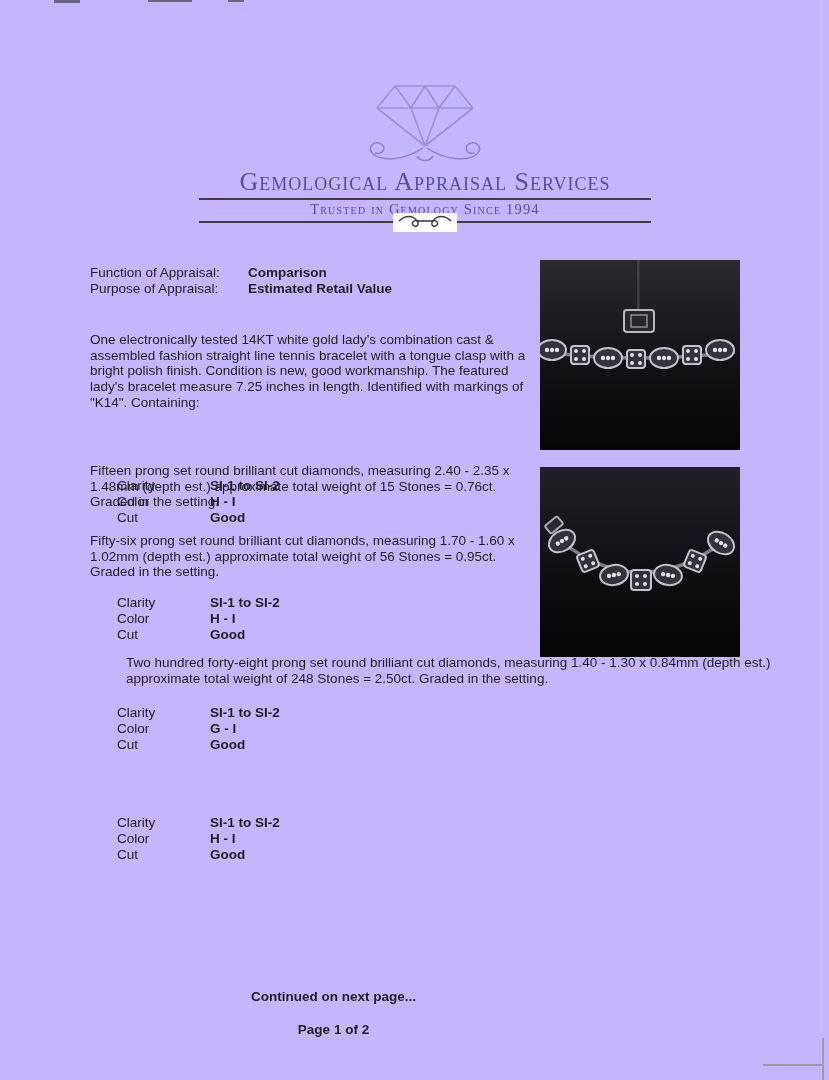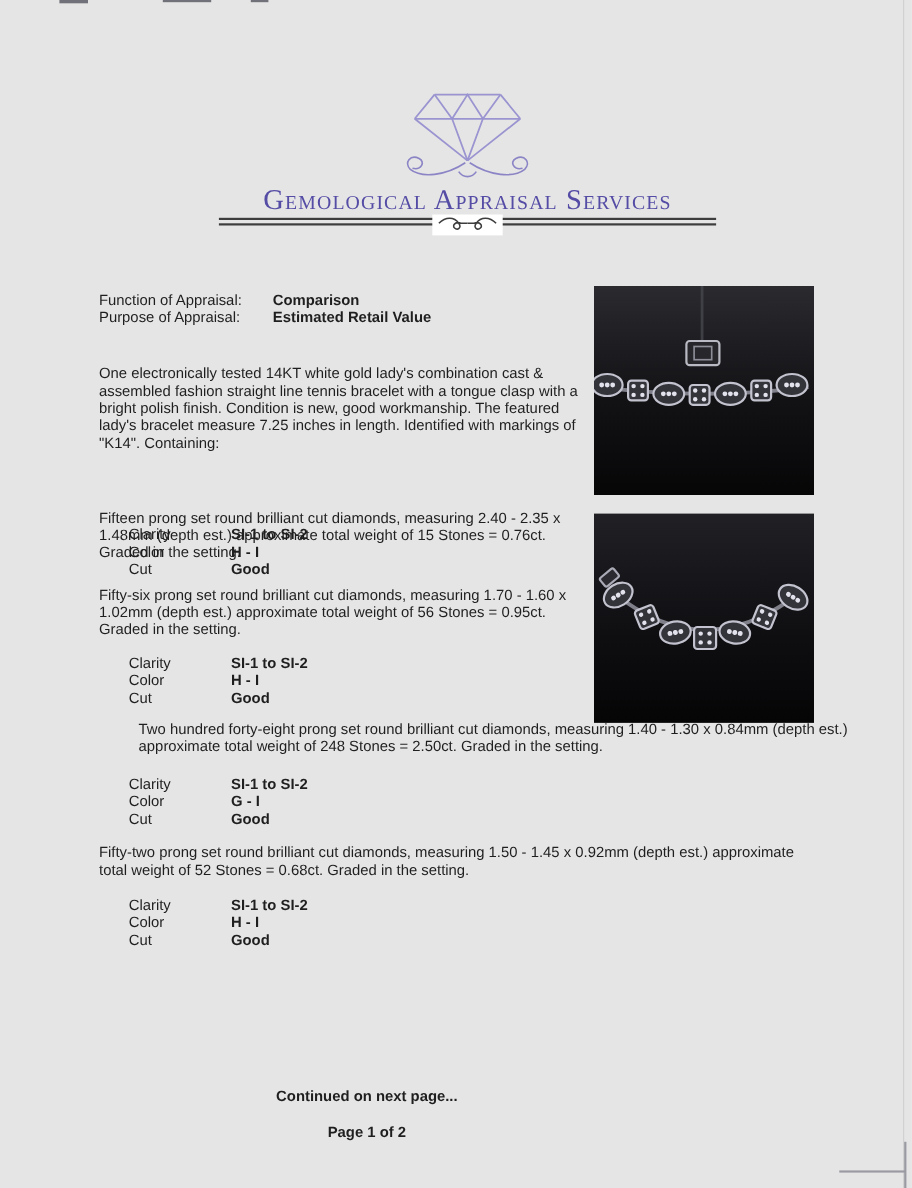--- a/index.html
+++ b/index.html
@@ -1,18 +1,18 @@
 <!DOCTYPE html>
 <html><head>
 <meta charset="utf-8">
 <style>
   * { margin:0; padding:0; box-sizing:border-box; }
   html,body { background:#ffffff; }
   .page {
-    position:relative; width:829px; height:1080px; background:#e5e5e5;
+    position:relative; width:829px; height:1080px; background:#c4b5fd;
     font-family:"Liberation Sans", sans-serif; font-size:13.5px; color:#1f1f1f;
     overflow:hidden;
   }
   
   .scan-mark { position:absolute; background:#4a4a55; opacity:.75; }
   .edge-line-right { position:absolute; right:7px; top:0; width:1px; height:1080px; background:#cfcfcf; }
   .edge-corner-b { position:absolute; right:6px; bottom:14px; width:60px; height:2px; background:#9a9aa2; }
   .edge-corner-v { position:absolute; right:5px; bottom:0; width:2px; height:42px; background:#9a9aa2; }
 
   
@@ -76,20 +76,21 @@
         <path d="M86,30 L100,8 L114,30"></path>
       </g>
       <g stroke="#8b85c6" stroke-width="1.5">
         <path d="M98,70 C80,82 58,84 48,76 C42,70 48,62 56,66 C62,69 58,77 50,75"></path>
         <path d="M102,70 C120,82 142,84 152,76 C158,70 152,62 144,66 C138,69 142,77 150,75"></path>
         <path d="M92,78 C96,84 104,84 108,78"></path>
       </g>
     </svg>
     <div class="logo-title">Gemological Appraisal Services</div>
     <div class="logo-rule"></div>
+    <div class="logo-tagline">Trusted in Gemology Since 1994</div>
     <div class="logo-rule2">
       <span class="scroll">
         <svg width="56" height="16" viewBox="0 0 56 16" fill="none" stroke="#3d3d3d" stroke-width="1.4">
           <path d="M2,8 C8,2 16,2 20,8 C23,12 19,15 16,12 C14,10 17,6 22,8 L28,8"></path>
           <path d="M54,8 C48,2 40,2 36,8 C33,12 37,15 40,12 C42,10 39,6 34,8 L28,8"></path>
         </svg>
       </span>
     </div>
   </div>
 
@@ -118,21 +119,20 @@
     <div><span class="g-label">Cut</span><span class="g-value">Good</span></div>
   </div>
 
   <div class="para" style="top:655px;width:655px;margin-left:36px;">Two hundred forty-eight prong set round brilliant cut diamonds, measuring 1.40 - 1.30 x 0.84mm (depth est.) approximate total weight of 248 Stones = 2.50ct. Graded in the setting.</div>
   <div class="grades" style="top:705px;">
     <div><span class="g-label">Clarity</span><span class="g-value">SI-1 to SI-2</span></div>
     <div><span class="g-label">Color</span><span class="g-value">G - I</span></div>
     <div><span class="g-label">Cut</span><span class="g-value">Good</span></div>
   </div>
 
-  <div class="para" style="top:767px;width:655px;">Fifty-two prong set round brilliant cut diamonds, measuring 1.50 - 1.45 x 0.92mm (depth est.) approximate total weight of 52 Stones = 0.68ct. Graded in the setting.</div>
   <div class="grades" style="top:815px;">
     <div><span class="g-label">Clarity</span><span class="g-value">SI-1 to SI-2</span></div>
     <div><span class="g-label">Color</span><span class="g-value">H - I</span></div>
     <div><span class="g-label">Cut</span><span class="g-value">Good</span></div>
   </div>
 
   <div class="photo" style="top:260px;">
     <svg width="200" height="190" viewBox="0 0 200 190">
       <defs>
         <linearGradient id="bg1" x1="0" y1="0" x2="0" y2="1">

